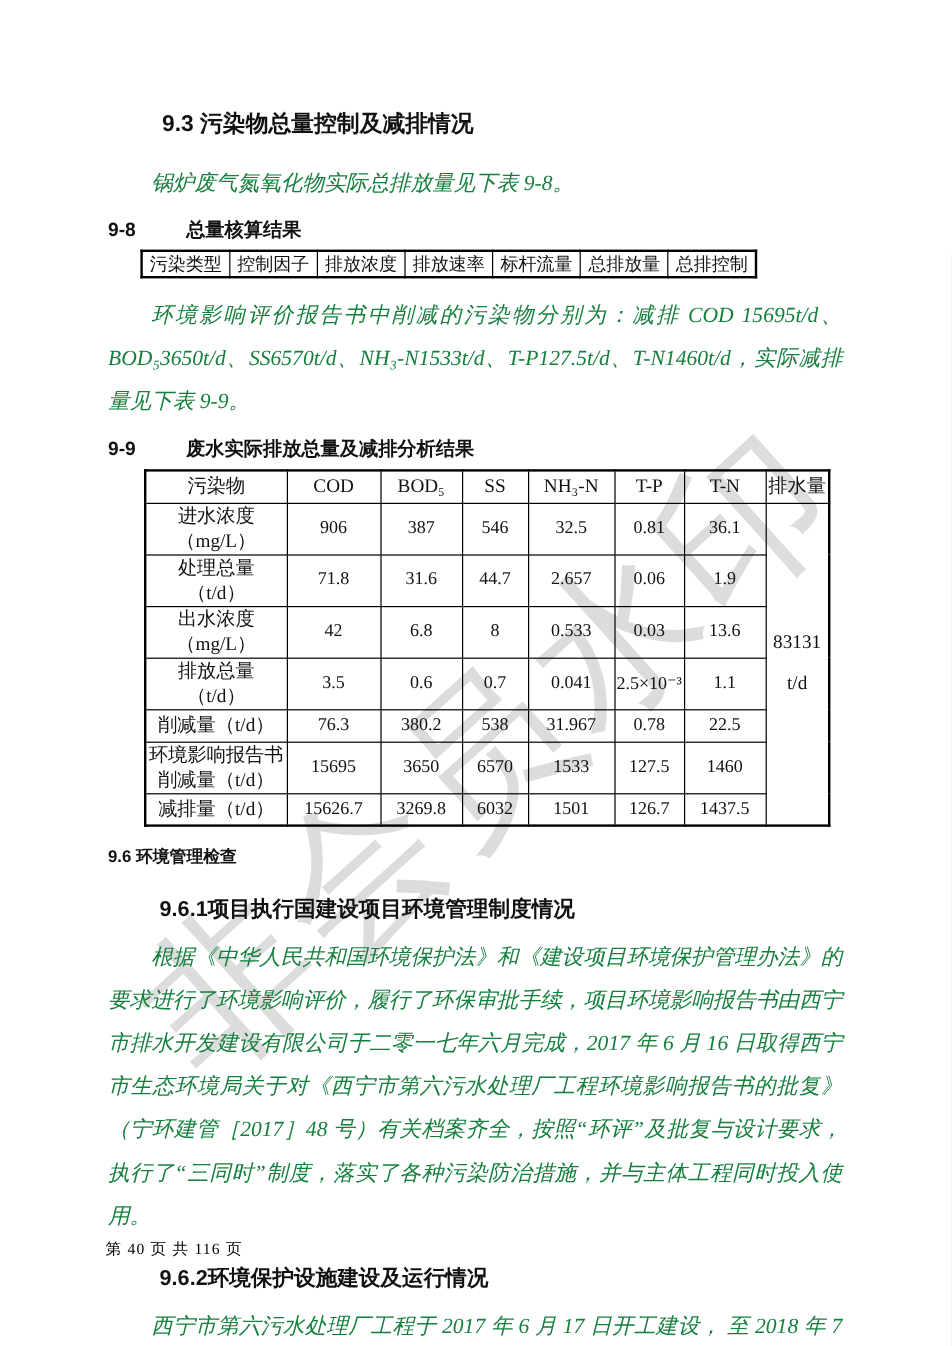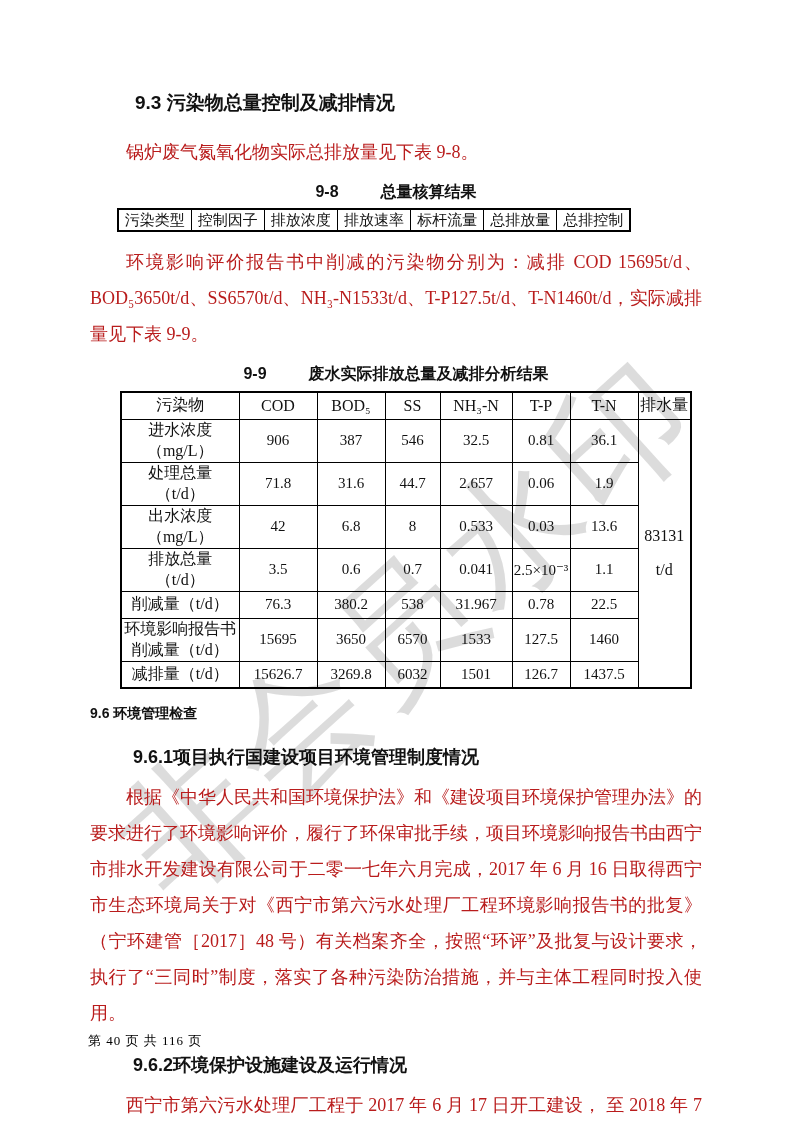--- a/index.html
+++ b/index.html
@@ -16,27 +16,27 @@
     font-size:138px; letter-spacing:6px; white-space:nowrap;
     color:#8f8f8f; opacity:0.30; pointer-events:none;
   }
   .content { position:absolute; left:90px; top:90px; width:612px; z-index:1; }
 
   .h93 {
     font-family:"Liberation Sans","DejaVu Sans",sans-serif;
     font-size:19px; font-weight:bold; margin-left:45px;
   }
   .para {
-    font-size:18px; line-height:36px; text-align:justify; color:#b91c1c;
+    font-size:18px; line-height:36px; text-align:justify; color:#15803d;font-style:italic;
   }
   .indent { text-indent:2em; }
   .p-intro { margin-top:18px; }
 
   .tcaption {
-    display:flex; justify-content:center; align-items:baseline; gap:42px;
+    display:flex; align-items:baseline; gap:42px;
     font-family:"Liberation Sans","DejaVu Sans",sans-serif;
     font-size:16px; font-weight:bold; margin-top:12px;
   }
   table { border-collapse:collapse; table-layout:fixed; background:transparent; }
   th,td { border:1px solid #000; text-align:center; vertical-align:middle; background:transparent; }
 
   .t98 { width:514px; margin:5px 0 0 27px; border:2px solid #000; }
   .t98 th { font-weight:normal; font-size:15px; height:22px; }
   .t98 td { font-size:15px; height:22px; font-family:"Liberation Mono","DejaVu Sans Mono",monospace; }
   .t98 td.cjk { font-family:"Liberation Serif","DejaVu Serif",serif; }

